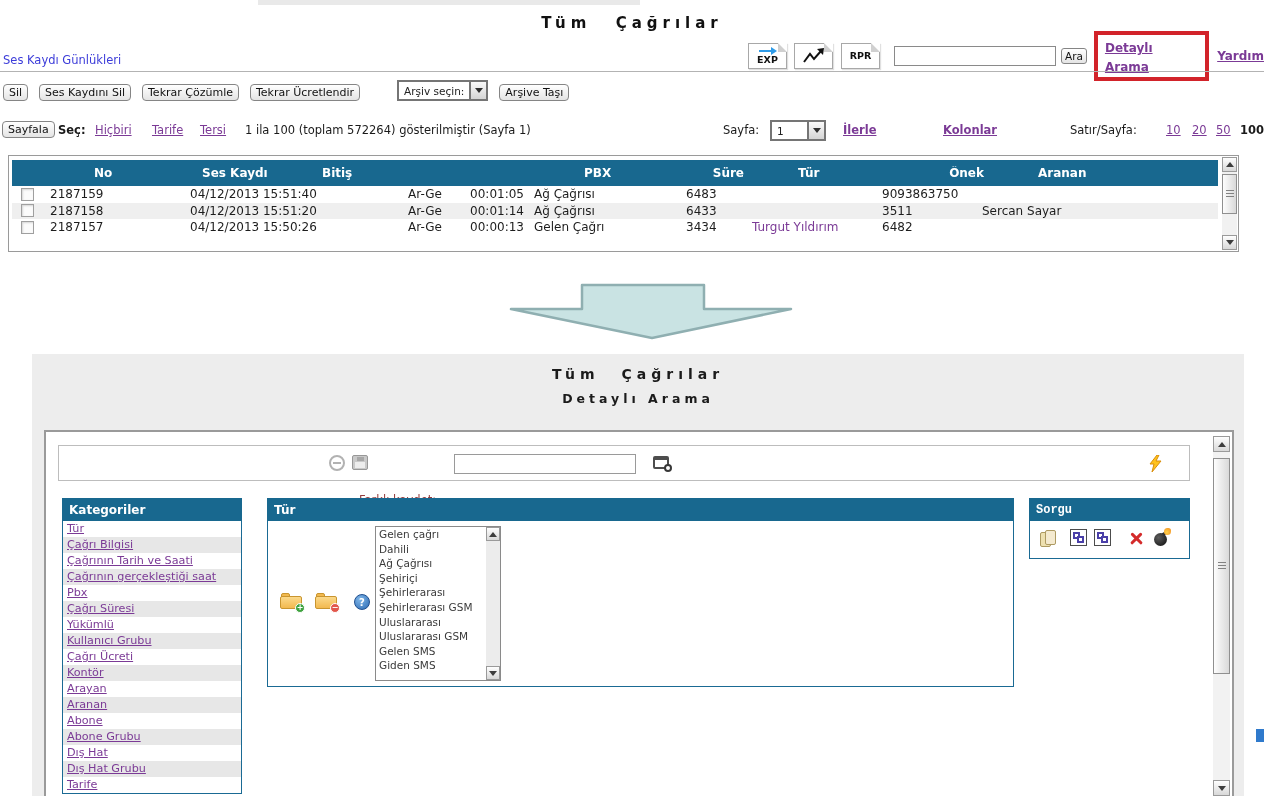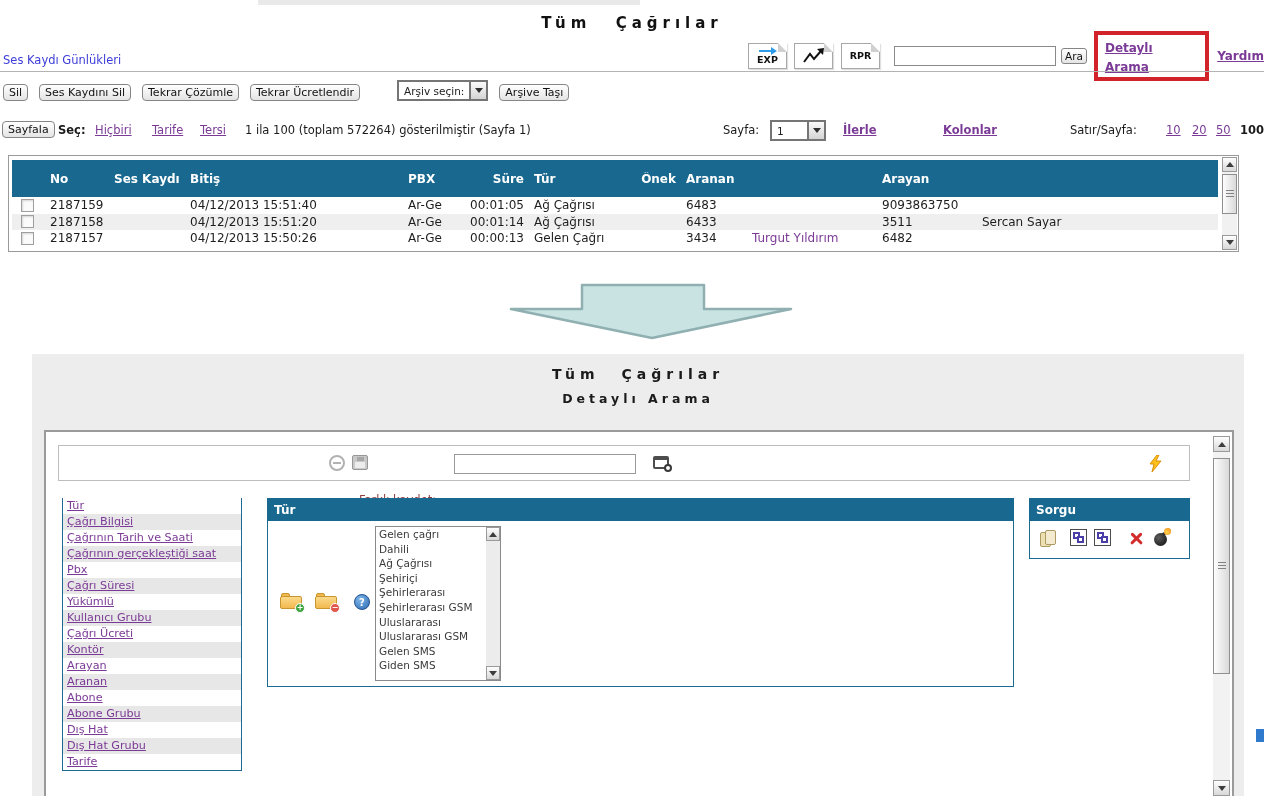--- a/index.html
+++ b/index.html
@@ -47,21 +47,21 @@
 
   .pager-row { position:absolute; top:121px; left:0; width:100%; height:22px; font-size:11.5px; }
   .pager-row > * { position:absolute; top:2px; white-space:nowrap; }
   .bold { font-weight:bold; }
 
   
   .calls-table { position:absolute; left:8px; top:155px; width:1231px; height:97px;
     border:1px solid #9a9a9a; background:#fff; }
   .tbl { position:absolute; left:3px; right:20px; top:4px; }
   .tr { display:grid; grid-template-columns:30px 64px 76px 218px 56px 70px 106px 46px 66px 130px 100px auto; align-items:center; }
-  .tr-head { background:#18688f; color:#fff; font-weight:bold; font-size:12px; height:37px; }
+  .tr-head { background:#18688f; color:#fff; font-weight:bold; font-size:12px; height:26px;gap:44px; }
   .tr-data { height:16.5px; font-size:12px; color:#1d1d1d; }
   .tr-data.alt { background:#efefef; }
   .td { padding-left:8px; overflow:hidden; white-space:nowrap; }
   .td-r { text-align:right; padding-right:2px; }
   .cb-cell { display:flex; justify-content:center; }
   .cb { width:13px; height:13px; border:1px solid #9f9f9f; background:#fbfbfb; box-shadow:inset 1px 1px 2px rgba(0,0,0,.15); cursor:pointer; }
   .purple-name { color:#7b3a96; }
 
   
   .sb-btn { background:linear-gradient(#fefefe,#d8d8d8); border:1px solid #9a9a9a;
@@ -135,21 +135,21 @@
     background:radial-gradient(circle at 35% 30%, #7fb6e8, #2d6bb4); border:1px solid #1f4f8f;
     color:#fff; font-size:10px; font-weight:bold; text-align:center; line-height:15px; cursor:pointer; }
 
   .listbox { position:absolute; left:107px; top:5px; width:126px; height:155px;
     border:1px solid #8a8a8a; background:#fff; overflow:hidden; }
   .lb-opt { height:14.6px; line-height:14.6px; font-size:10.5px; color:#3a3a3a; padding-left:3px; white-space:nowrap; cursor:pointer; }
   .lb-scroll { position:absolute; top:0; right:0; bottom:0; width:14px; background:#ececec; }
   .lb-scroll .sb-btn { position:absolute; left:0; width:14px; height:14px; }
   .lb-scroll .b-up { top:0; } .lb-scroll .b-dn { bottom:0; }
 
-  .sorgu-panel { position:absolute; left:983px; top:66px; width:161px; }
+  .sorgu-panel { position:absolute; left:983px; top:66px; width:161px;font-family:Liberation Mono, monospace; }
   .sorgu-body { position:relative; border:1px solid #1a6a94; border-top:none; background:#fff; height:38px; }
 
   .icon-pages { position:absolute; left:10px; top:9px; width:17px; height:18px; cursor:pointer; }
   .icon-pages .pg { position:absolute; width:11px; height:15px; background:#ede0b0; border:1px solid #ad9a62; border-radius:2px; }
   .icon-pages .pg.back { left:0; top:2px; }
   .icon-pages .pg.front { left:5px; top:0; background:#f4ead0; }
   .icon-copy { position:absolute; top:8px; width:17px; height:17px; background:#fff; border:1px solid #4c4c4c; cursor:pointer; }
   .icon-copy .sq { position:absolute; width:7px; height:7px; border:2px solid #4a3fa8; background:#fff; }
   .icon-copy .sq.a { left:2px; top:2px; } .icon-copy .sq.b { right:2px; bottom:2px; }
   .cp1 { left:40px; } .cp2 { left:64px; }
@@ -331,20 +331,21 @@
         <input class="save-as-input" style="">
         <span class="icon-window">
             <span class="badge"></span>
           </span>
         <svg class="icon-bolt" width="15" height="17" viewBox="0 0 15 17">
           <polygon points="9,0 2,9 6,9 4,17 13,6 8,6 11,0" fill="#ffc21c" stroke="#d98e0b" stroke-width="1"></polygon>
         </svg>
       </div>
 
       <div class="cat-panel">
+        <div class="blue-head">Kategoriler</div>
         <div class="cat-list">
           <a class="cat-item">Tür</a>
           <a class="cat-item">Çağrı Bilgisi</a>
           <a class="cat-item">Çağrının Tarih ve Saati</a>
           <a class="cat-item">Çağrının gerçekleştiği saat</a>
           <a class="cat-item">Pbx</a>
           <a class="cat-item">Çağrı Süresi</a>
           <a class="cat-item">Yükümlü</a>
           <a class="cat-item">Kullanıcı Grubu</a>
           <a class="cat-item">Çağrı Ücreti</a>

